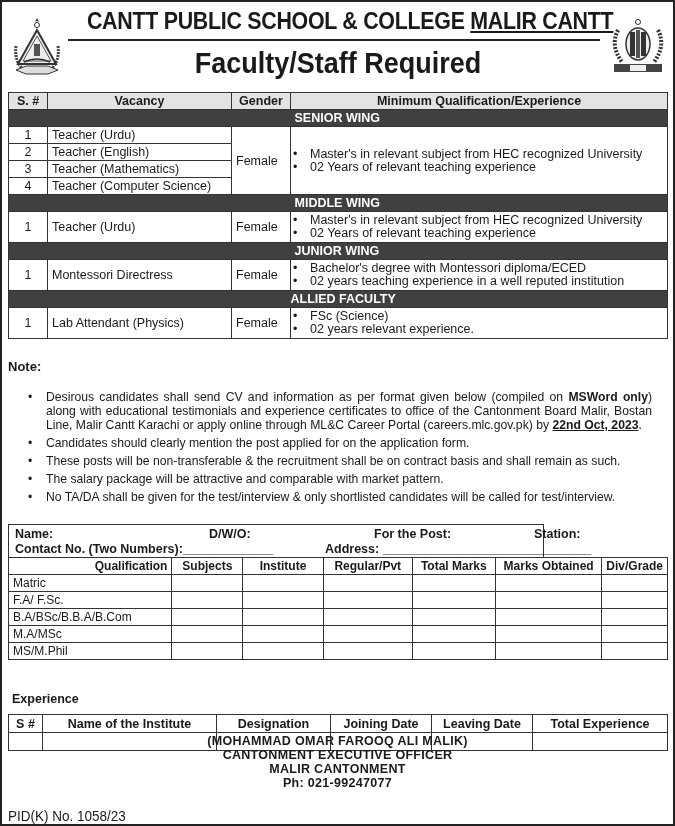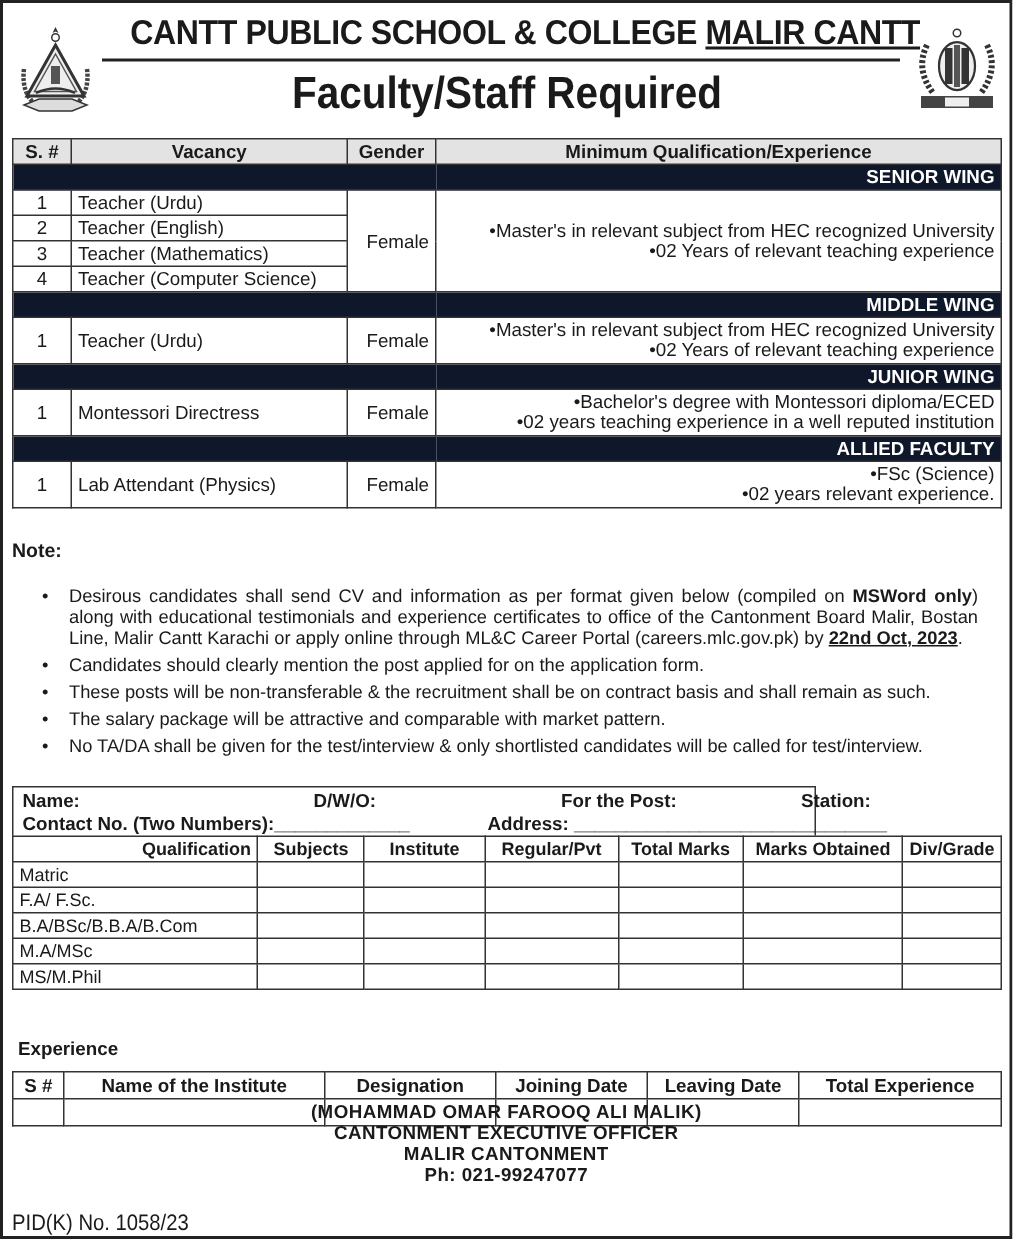--- a/index.html
+++ b/index.html
@@ -10,24 +10,24 @@
   .logo-right { position:absolute; left:606px; top:14px; width:60px; height:60px; }
   .title1 { position:absolute; left:66px; top:6px; width:540px; text-align:center; font-weight:bold; font-size:23px; letter-spacing:-0.3px; font-family:"Liberation Sans", sans-serif; transform:scaleX(0.93); transform-origin:center; white-space:nowrap; }
   .title1 .u { text-decoration:underline; }
   .title-rule { position:absolute; left:66px; top:37px; width:532px; height:2px; background:#222; }
   .title2 { position:absolute; left:66px; top:44px; width:540px; text-align:center; font-weight:bold; font-size:30px; transform:scaleX(0.9); transform-origin:center; white-space:nowrap; }
 
   table { border-collapse:collapse; }
   .vac { position:absolute; left:6px; top:90px; width:660px; font-size:12.5px; }
   .vac td, .vac th { border:1px solid #333; padding:0 4px; height:16px; }
   .vac th { background:#e3e3e3; font-weight:bold; font-size:12.5px; text-align:center; height:16px; }
-  .vac .wing td { background:#0f172a; color:#fff; font-weight:bold; font-size:12.5px; height:16px;text-align:right; }
+  .vac .wing td { background:#404040; color:#fff; font-weight:bold; font-size:12.5px; height:16px; }
   .vac .num { text-align:center; width:30px; }
-  .vac .gen { text-align:right; width:50px; }
-  .vac .qual { padding-left:2px; line-height:13px;text-align:right; }
+  .vac .gen { text-align:left; width:50px; }
+  .vac .qual { padding-left:2px; line-height:13px; }
   .bul { display:block; white-space:nowrap; }
   .bul::before { content:"•"; display:inline-block; width:17px; }
 
   .note { position:absolute; left:6px; top:358px; width:660px; font-size:12.2px; line-height:14px; }
   .note-title { font-weight:bold; font-size:13px; margin-bottom:2px; }
   .note ul { margin:16px; padding:0; list-style:none; }
   .note li { position:relative; padding-left:22px; margin-bottom:4px; text-align:justify; }
   .note li::before { content:"•"; position:absolute; left:4px; }
   .b { font-weight:bold; }
   .bu { font-weight:bold; text-decoration:underline; }

